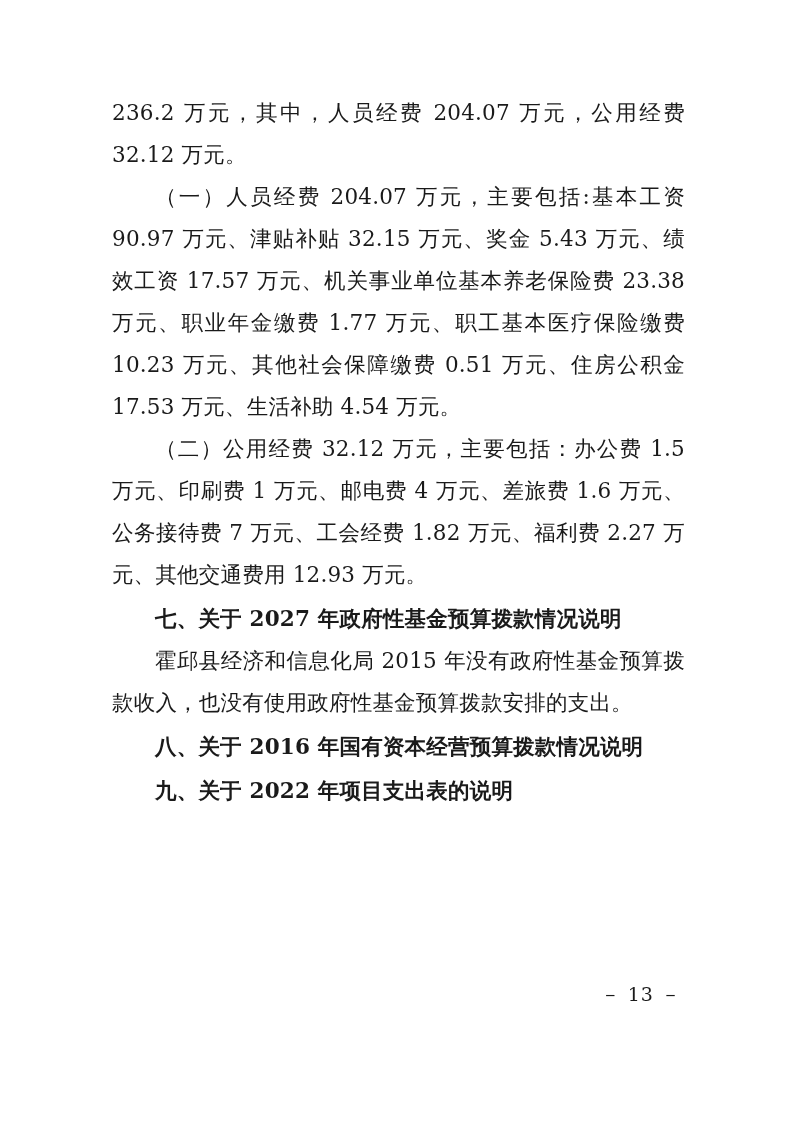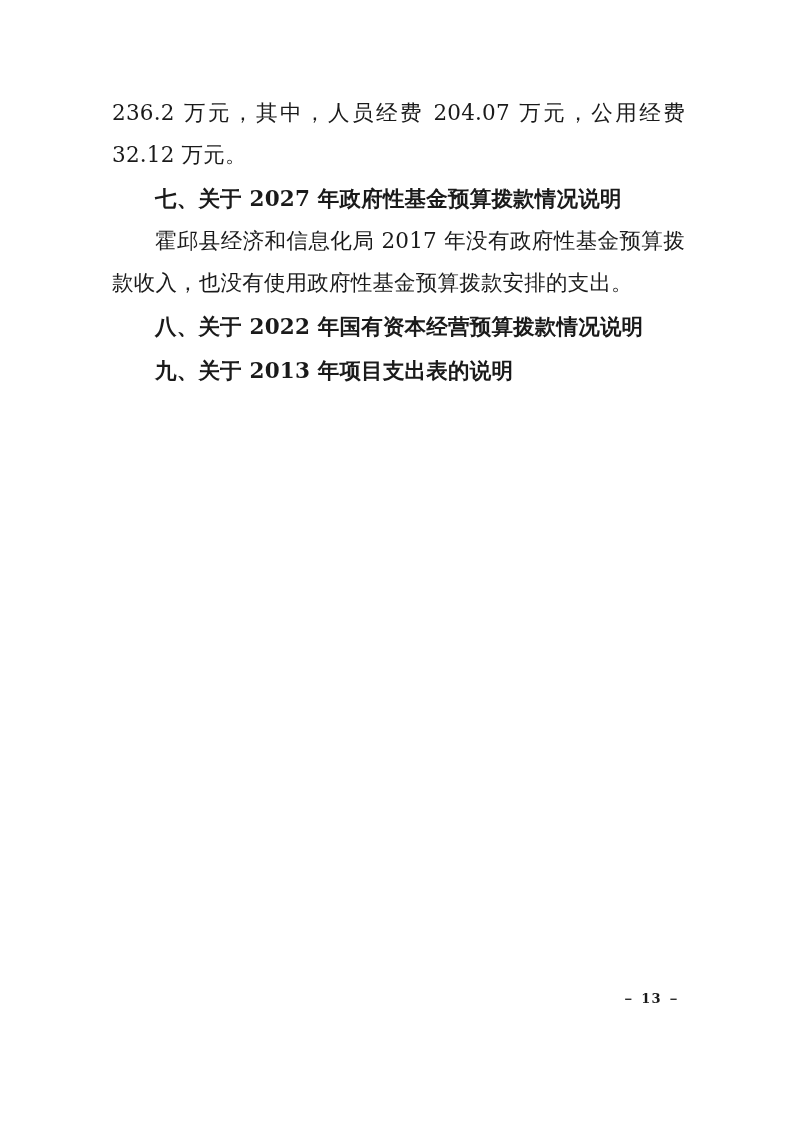--- a/index.html
+++ b/index.html
@@ -43,38 +43,39 @@
   }
   .heading {
     font-weight: bold;
     text-indent: 2em;
     margin-top: 2px;
   }
   .pagenum {
     position: absolute;
     right: 112px;
     bottom: 78px;
-    font-size: 13px;
+    font-size: 19px;
     letter-spacing: 1px;
     color: #1a1a1a;
-    font-weight: bold;
   }
 </style>
 </head>
 <body>
 
 <div class="page">
   <div class="doc-body">
 
     <p class="para noindent">236.2 万元，其中，人员经费 204.07 万元，公用经费 32.12 万元。</p>
 
+    <p class="para">（一）人员经费 204.07 万元，主要包括:基本工资 90.97 万元、津贴补贴 32.15 万元、奖金 5.43 万元、绩效工资 17.57 万元、机关事业单位基本养老保险费 23.38 万元、职业年金缴费 1.77 万元、职工基本医疗保险缴费 10.23 万元、其他社会保障缴费 0.51 万元、住房公积金 17.53 万元、生活补助 4.54 万元。</p>
 
+    <p class="para">（二）公用经费 32.12 万元，主要包括：办公费 1.5 万元、印刷费 1 万元、邮电费 4 万元、差旅费 1.6 万元、公务接待费 7 万元、工会经费 1.82 万元、福利费 2.27 万元、其他交通费用 12.93 万元。</p>
 
     <p class="heading">七、关于 2027 年政府性基金预算拨款情况说明</p>
-    <p class="para">霍邱县经济和信息化局 2017 年没有政府性基金预算拨款收入，也没有使用政府性基金预算拨款安排的支出。</p>
+    <p class="para">霍邱县经济和信息化局 2015 年没有政府性基金预算拨款收入，也没有使用政府性基金预算拨款安排的支出。</p>
 
-    <p class="heading">八、关于 2022 年国有资本经营预算拨款情况说明</p>
+    <p class="heading">八、关于 2016 年国有资本经营预算拨款情况说明</p>
 
-    <p class="heading">九、关于 2013 年项目支出表的说明</p>
+    <p class="heading">九、关于 2022 年项目支出表的说明</p>
 
   </div>
   <div class="pagenum">－ 13 －</div>
 </div>
 
 </body></html>

